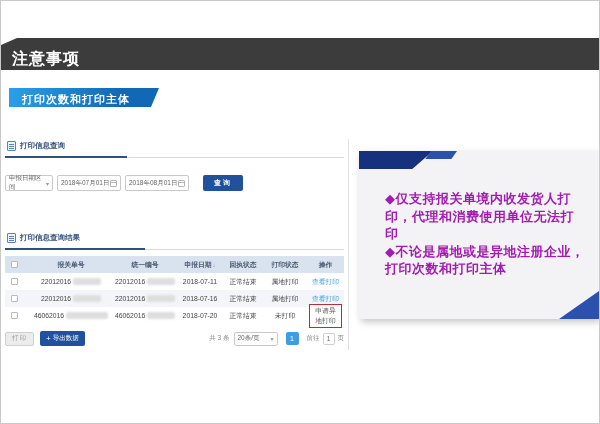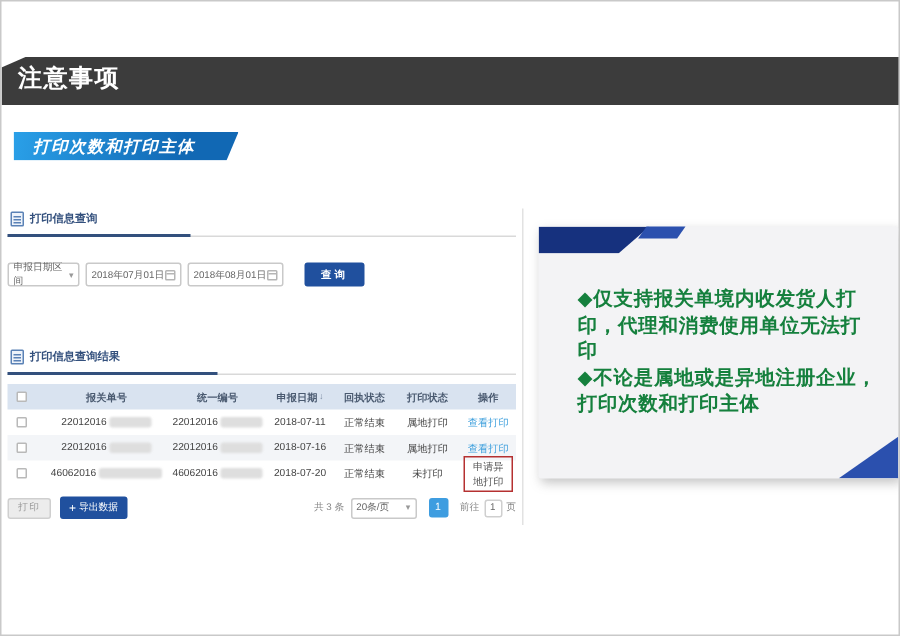--- a/index.html
+++ b/index.html
@@ -1,26 +1,26 @@
 <!DOCTYPE html>
 <html><head>
 <meta charset="utf-8">
 <style>
   html,body{margin:0;padding:0;background:#fff;}
   *{box-sizing:border-box;font-family:"Liberation Sans","DejaVu Sans",sans-serif;}
   .slide{position:relative;width:600px;height:424px;background:#fff;border:1px solid #c9c9c9;overflow:hidden;}
 
   
   .title-bar{position:absolute;top:37px;left:0;width:600px;height:32px;background:#3c3c3c;
-    clip-path:polygon(0 7px,16px 0,100% 0,100% 100%,0 100%);display:flex;align-items:flex-start;}
+    clip-path:polygon(0 7px,16px 0,100% 0,100% 100%,0 100%);display:flex;align-items:flex-end;}
   .title-bar span{color:#fff;font-size:16px;font-weight:bold;margin-left:11px;letter-spacing:1px;padding-top:4px;}
   .badge{position:absolute;top:87px;left:8px;width:150px;height:19px;
     background:linear-gradient(100deg,#2aa0e8 0%,#1168b4 75%);
     clip-path:polygon(0 0,100% 0,calc(100% - 8px) 100%,0 100%);
-    display:flex;align-items:center;font-style:italic;}
+    display:flex;align-items:flex-end;}
   .badge span{color:#fff;font-size:11px;font-weight:bold;margin-left:13px;letter-spacing:1px;}
 
   
   .shot{position:absolute;top:138px;left:2px;width:346px;border-right:1px solid #e2e2e2;padding:2px 4px 4px 2px;}
   .sec{position:relative;height:15px;display:flex;align-items:flex-start;border-bottom:1px solid #d9d9d9;padding-bottom:16px;}
   .sec .accent{position:absolute;left:0;bottom:-1px;height:2px;background:#33507d;}
   .sec-icon{width:9px;height:10px;border:1px solid #5b82b6;border-radius:1px;margin:0 4px 0 2px;position:relative;background:#eef3fa;}
   .sec-icon::after{content:"";position:absolute;left:1px;top:2px;width:5px;height:1px;background:#5b82b6;box-shadow:0 2px 0 #5b82b6,0 4px 0 #5b82b6;}
   .sec-title{font-size:7.5px;color:#33507d;font-weight:bold;}
 
@@ -74,21 +74,21 @@
     align-items:center;justify-content:center;margin:0 3px;color:#666;}
 
   
   .card{position:absolute;top:150px;left:358px;width:240px;height:168px;background:#f3f3f5;
     border-radius:2px;box-shadow:2px 3px 7px rgba(110,110,110,.4);}
   .shape-navy{position:absolute;top:0;left:0;width:74px;height:18px;background:#16317e;
     clip-path:polygon(0 0,100% 0,72% 100%,0 100%);}
   .shape-blue{position:absolute;top:0;left:72px;width:26px;height:8px;background:#2b50ae;transform:skewX(-35deg);transform-origin:top left;}
   .shape-tri{position:absolute;right:0;bottom:0;width:40px;height:28px;background:#2b50ae;
     clip-path:polygon(100% 0,100% 100%,0 100%);}
-  .bullets{padding:39px 14px 0 26px;color:#15803d;font-size:13px;font-weight:bold;line-height:1.35;letter-spacing:0.5px;}
+  .bullets{padding:39px 14px 0 26px;color:#a21caf;font-size:13px;font-weight:bold;line-height:1.35;letter-spacing:0.5px;}
   .bullets p{margin:0;}
 </style>
 </head>
 <body>
 
 <div class="slide">
 
   <div class="title-bar">
     <span>注意事项</span>
   </div>

